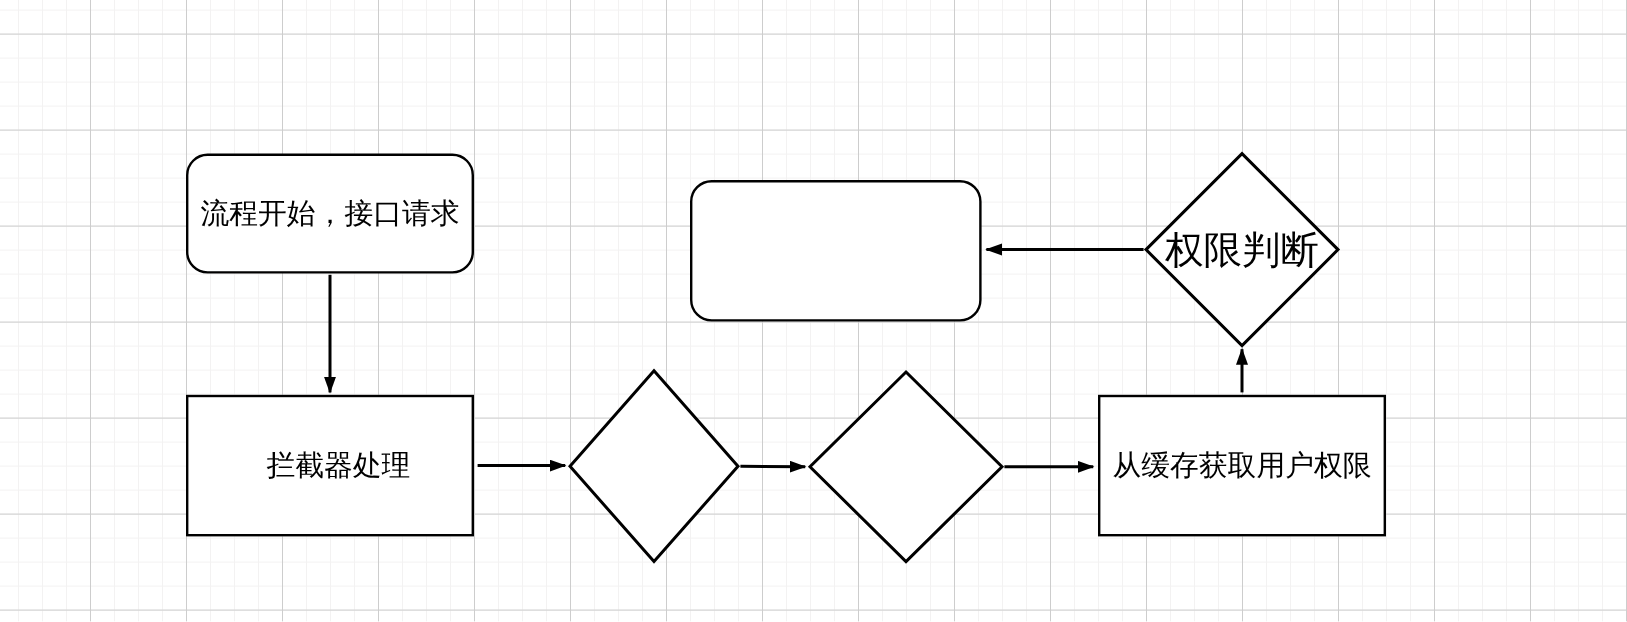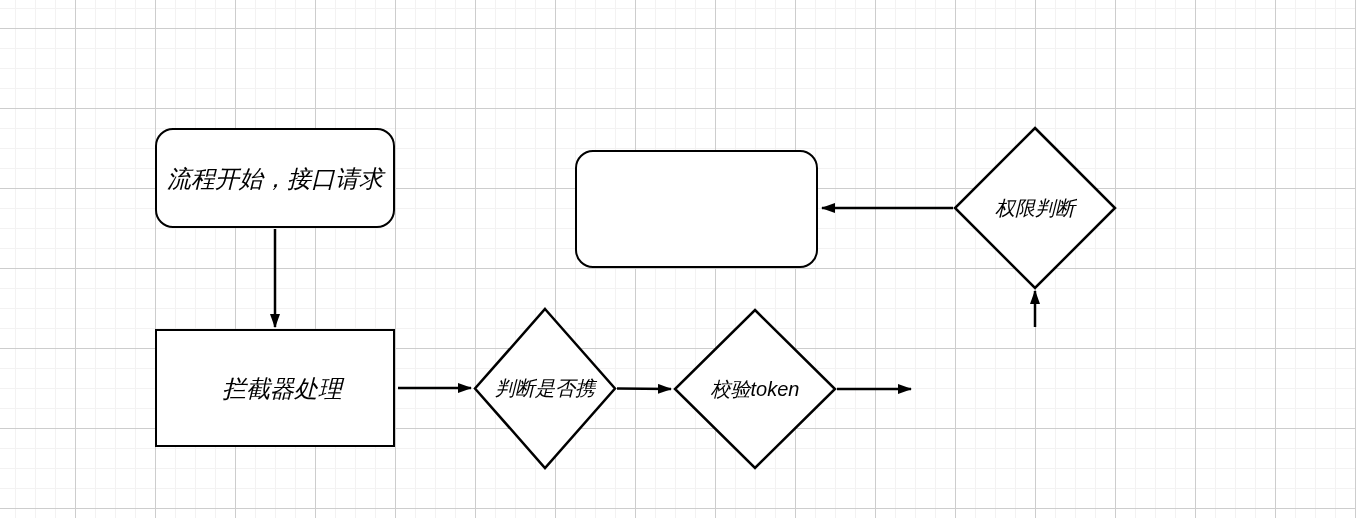--- a/index.html
+++ b/index.html
@@ -16,21 +16,20 @@
     height: 518px;
     background-color: #ffffff;
     
     background-image:
       linear-gradient(to right, #cdcdcd 1px, transparent 1px),
       linear-gradient(to bottom, #cdcdcd 1px, transparent 1px),
       linear-gradient(to right, #f3f2f2 1px, transparent 1px),
       linear-gradient(to bottom, #f3f2f2 1px, transparent 1px);
     background-size: 80px 80px, 80px 80px, 20px 20px, 20px 20px;
     background-position: 75px 0, 0 28px, 15px 0, 0 8px;
-    font-style: italic;
   }
   .edge-layer {
     position: absolute;
     left: 0; top: 0;
     width: 1356px;
     height: 518px;
     z-index: 1;
   }
   .node {
     position: absolute;
@@ -50,21 +49,21 @@
   .node-interceptor  { left: 155px; top: 329px; width: 240px; height: 118px; padding-left: 14px; }
   .node-end          { left: 575px; top: 150px; width: 243px; height: 118px; border-radius: 18px; }
   .node-cache        { left: 915px; top: 329px; width: 240px; height: 118px; }
   .diamond-label {
     position: absolute;
     display: flex;
     align-items: center;
     justify-content: center;
     text-align: center;
     color: #000000;
-    font-size: 20px;
+    font-size: 32px;
     line-height: 31px;
     z-index: 3;
     pointer-events: none;
   }
   .diamond-label .lines { width: 134px; }
   .dl-check-token      { left: 475px; top: 309px; width: 140px; height: 159px; }
   .dl-verify-token     { left: 675px; top: 310px; width: 160px; height: 158px; }
   .dl-permission-judge { left: 955px; top: 128px; width: 160px; height: 160px; }
   .line-span { display: block; white-space: nowrap; }
 </style>
@@ -102,32 +101,31 @@
     <div class="lines">
       <span class="line-span">拦截器处理</span>
     </div>
   </div>
 
   <div class="node node-end">
     <div class="lines">
     </div>
   </div>
 
+  <div class="node node-cache">
+    <div class="lines">
+      <span class="line-span">从缓存获取用户权限</span>
+    </div>
+  </div>
 
   <div class="diamond-label dl-check-token">
     <div class="lines">
-      <span class="line-span">判断是否携</span>
     </div>
   </div>
 
-  <div class="diamond-label dl-verify-token">
-    <div class="lines">
-      <span class="line-span">校验token</span>
-    </div>
-  </div>
 
   <div class="diamond-label dl-permission-judge">
     <div class="lines">
       <span class="line-span">权限判断</span>
     </div>
   </div>
 
 </div>
 
 </body></html>

